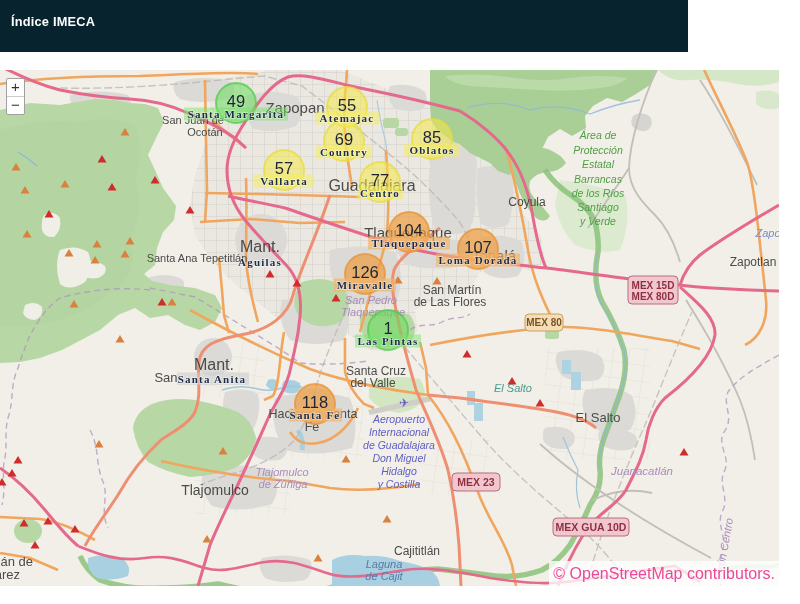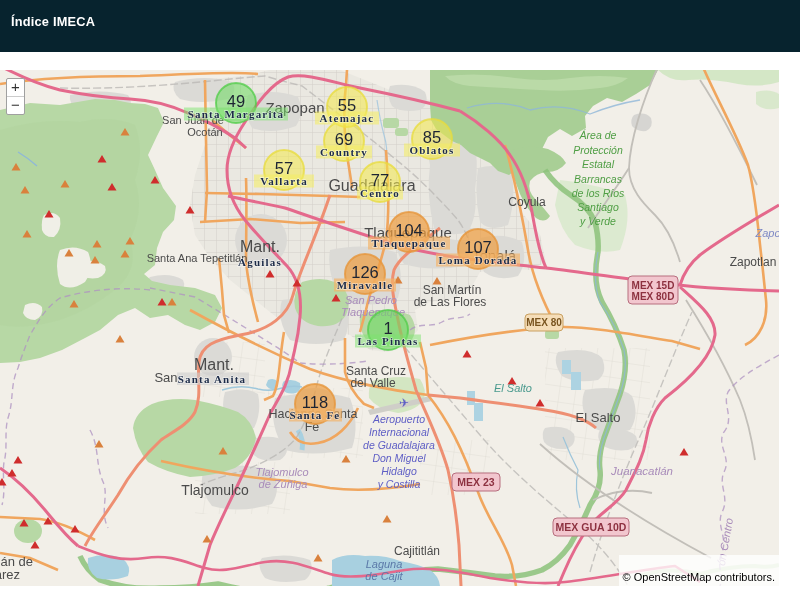--- a/index.html
+++ b/index.html
@@ -1,22 +1,22 @@
 <!DOCTYPE html>
 <html><head><meta charset="utf-8">
 <style>
   html,body{margin:0;padding:0;background:#fff;}
   body{width:800px;height:604px;overflow:hidden;position:relative;font-family:"Liberation Sans",sans-serif;}
-  .hdr{position:absolute;left:0;top:0;width:800px;height:52px;background:#07232e;}
+  .hdr{position:absolute;left:0;top:0;width:688px;height:52px;background:#07232e;}
   .hdr span{position:absolute;left:11px;top:14px;color:#fff;font-size:12.8px;font-weight:bold;letter-spacing:.2px;}
   .mapwrap{position:absolute;left:0;top:70px;width:779px;height:516px;background:#f2efe8;overflow:hidden;}
   .zctl{position:absolute;left:6px;top:8px;width:17px;border:1px solid #a0a0a0;border-radius:2px;background:#fff;z-index:50;}
   .zctl div{width:17px;height:17px;line-height:16px;text-align:center;color:#333;font-size:15px;font-weight:normal;}
   .zctl div:first-child{border-bottom:1px solid #ccc;}
-  .attr{position:absolute;right:0;bottom:0;background:rgba(255,255,255,.78);color:#000000;font-size:11px;padding:16px 4px 3px 4px;z-index:50;}
+  .attr{position:absolute;right:0;bottom:0;background:rgba(255,255,255,.78);color:#ec4899;font-size:16px;padding:4px 4px 3px 4px;z-index:50;}
 </style></head>
 <body>
 <div class="hdr">
     <span>Índice IMECA</span>
   </div>
 <div class="mapwrap">
 <svg width="779" height="516" viewBox="0 70 779 516">
 <defs>
 <pattern id="grid" width="12" height="12" patternUnits="userSpaceOnUse">
   <path d="M0 0H12M0 0V12" stroke="#d1cdc5" stroke-width=".9" fill="none"></path>

